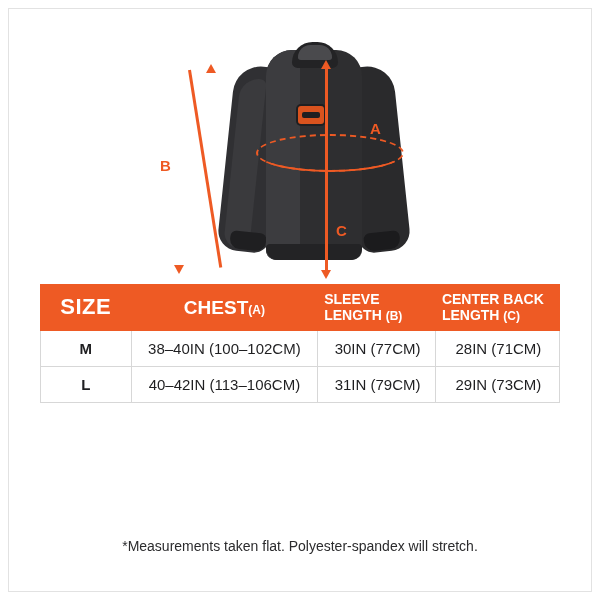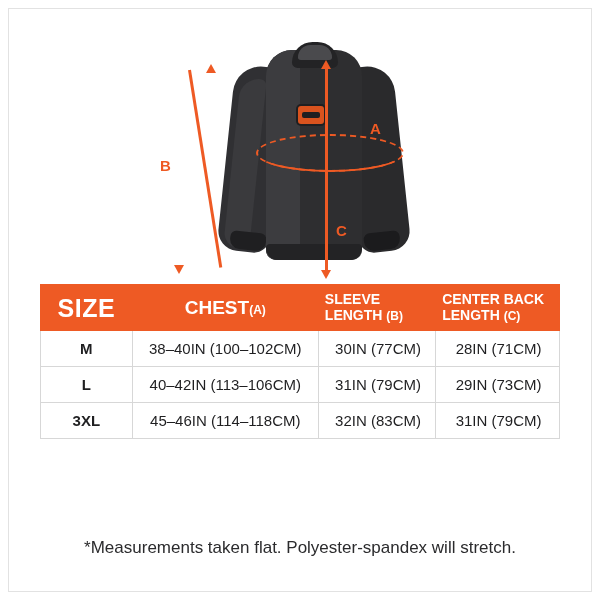--- a/index.html
+++ b/index.html
@@ -268,21 +268,21 @@
   .size-table thead th {
     background: #ee5a24;
     color: #ffffff;
     border: 1px solid #ee5a24;
     text-transform: uppercase;
     padding: 7px 6px;
     line-height: 1.12;
   }
   .th-size {
     width: 84px;
-    font-size: 25px;
+    font-size: 22px;
     letter-spacing: 0.5px;
   }
   .th-chest {
     width: 196px;
     font-size: 19px;
   }
   .th-sleeve {
     width: 116px;
     font-size: 14px;
     text-align: left;
@@ -318,21 +318,21 @@
     text-align: center;
     padding-left: 10px !important;
   }
 
   .footnote {
     position: absolute;
     left: 0;
     top: 538px;
     width: 600px;
     text-align: center;
-    font-size: 17px;
+    font-size: 14px;
     color: #2b2b2d;
     font-family: "Liberation Sans", sans-serif;
   }
 </style>
 </head>
 <body>
 
 <div class="page">
   <div class="border-frame"></div>
 
@@ -382,23 +382,17 @@
         <td class="cell-val">38–40IN (100–102CM)</td>
         <td class="cell-left">30IN (77CM)</td>
         <td class="cell-left">28IN (71CM)</td>
       </tr>
       <tr>
         <td class="cell-size">L</td>
         <td class="cell-val">40–42IN (113–106CM)</td>
         <td class="cell-left">31IN (79CM)</td>
         <td class="cell-left">29IN (73CM)</td>
       </tr>
-      <tr>
-        <td class="cell-size">3XL</td>
-        <td class="cell-val">45–46IN (114–118CM)</td>
-        <td class="cell-left">32IN (83CM)</td>
-        <td class="cell-left">31IN (79CM)</td>
-      </tr>
     </tbody>
   </table>
 
   <div class="footnote">*Measurements taken flat. Polyester-spandex will stretch.</div>
 </div>
 
 </body></html>

